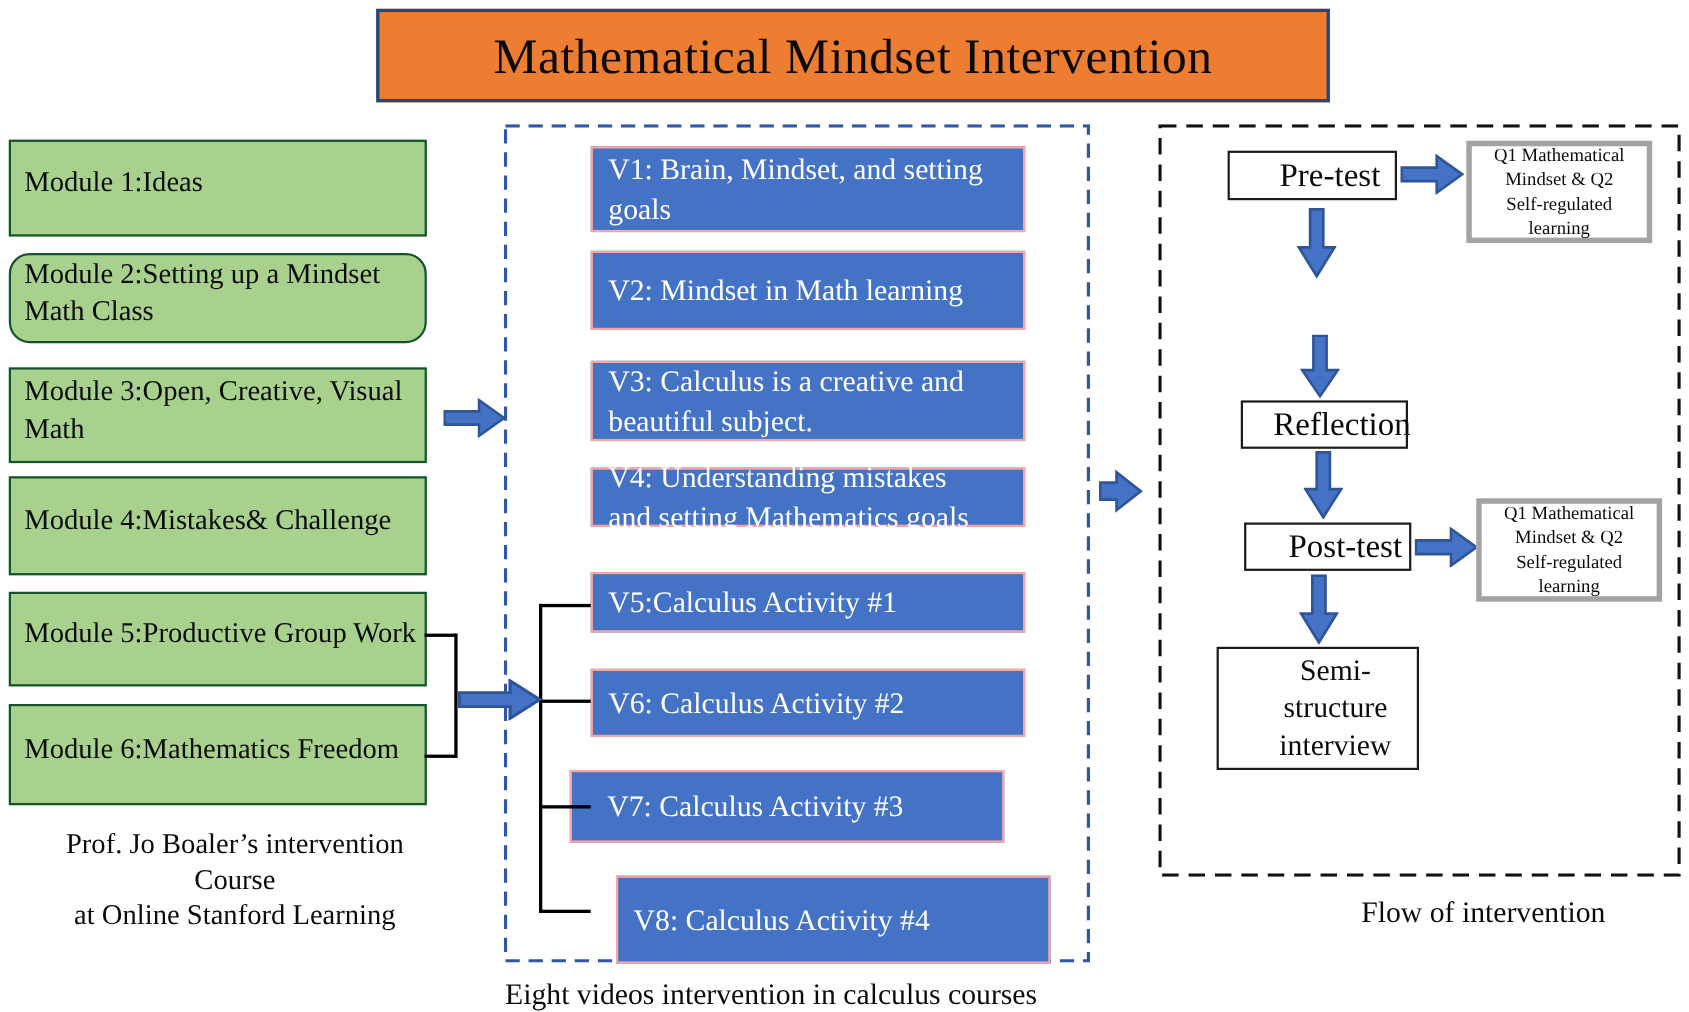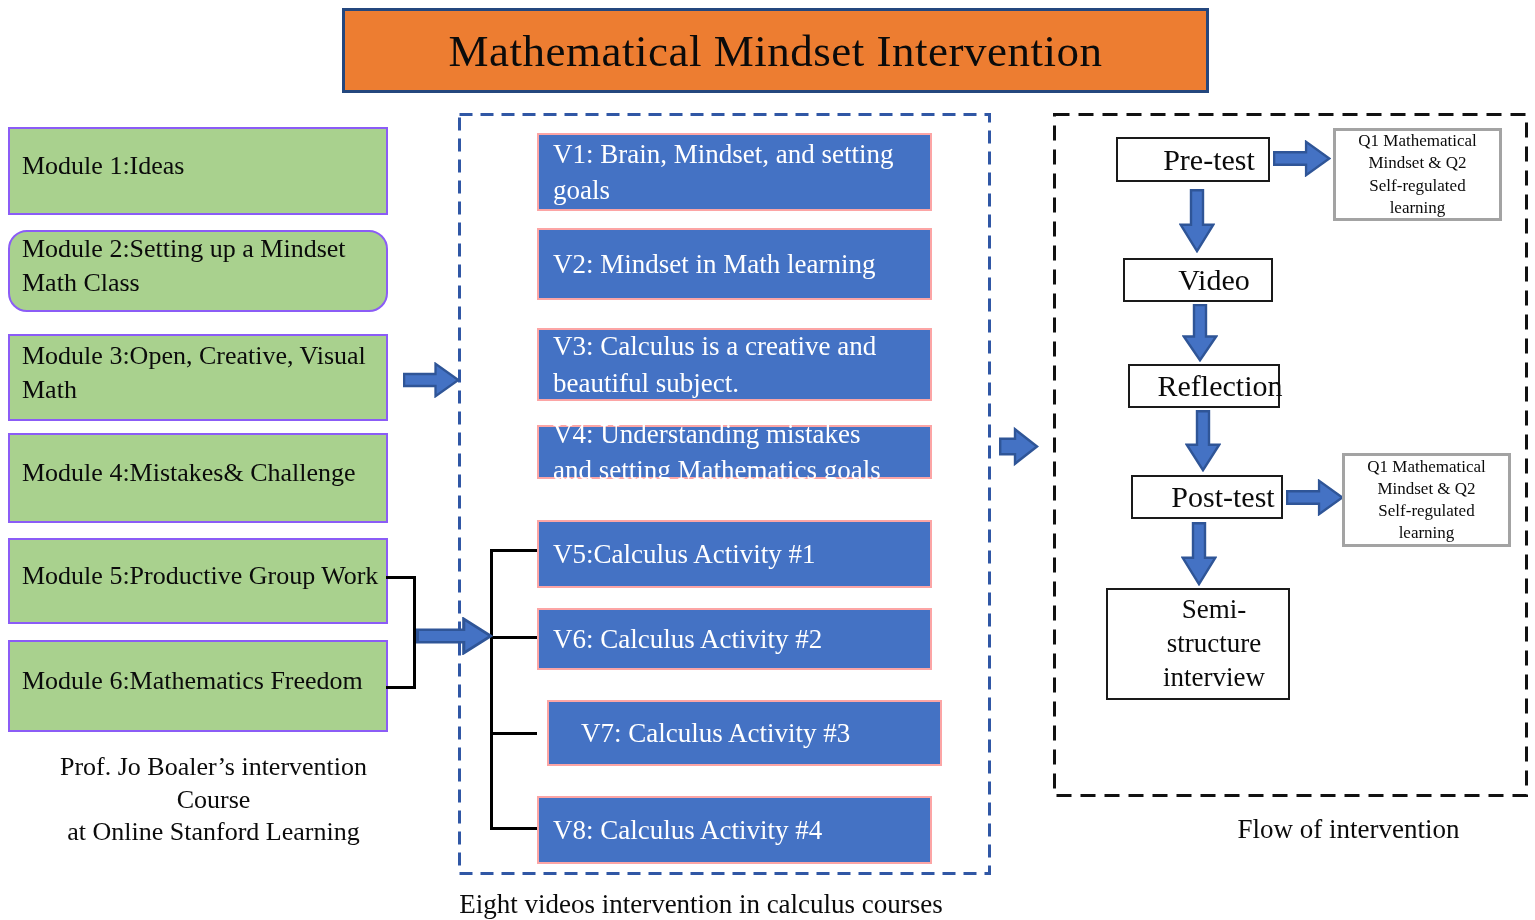--- a/index.html
+++ b/index.html
@@ -10,38 +10,38 @@
   .abs{position:absolute;box-sizing:border-box;}
   .txt{white-space:pre-line;}
   
   .title{
     background:#ED7D31;border:3px solid #24477E;
     display:flex;align-items:center;justify-content:center;
     font-size:45px;letter-spacing:.5px;
   }
   
   .module{
-    background:#A9D18E;border:2px solid #8b5cf6;
+    background:#A9D18E;border:2px solid #14532d;
     display:flex;align-items:center;
     padding:2px 6px 12px 12px;font-size:26px;line-height:1.3;
   }
   
   .vbox{
     background:#4472C4;border:2px solid #fca5a5;
     display:flex;align-items:center;
     padding:2px 6px 2px 14px;font-size:27px;line-height:1.35;color:#ffffff;
   }
   
   .flowbox{
     background:#fff;border:2px solid #1a1a1a;
     display:flex;align-items:center;justify-content:center;
     font-size:30px;text-align:center;line-height:1.25;padding-left:32px;
   }
   .qbox{
-    background:#fff;border:3px solid #a3a3a3;
+    background:#fff;border:5px solid #a3a3a3;
     display:flex;align-items:center;justify-content:center;
     font-size:17px;text-align:center;line-height:1.3;padding:2px;
   }
   .cap{text-align:center;font-size:26px;line-height:1.25;padding-left:22px;}
   .line{background:#000;}
   svg.shape{display:block;width:100%;height:100%;}
 </style>
 </head>
 <body>
 
@@ -87,30 +87,30 @@
     <span class="txt">V2: Mindset in Math learning</span>
     </div>
   <div class="abs vbox" style="left:537px;top:328px;width:395px;height:73px;">
     <span class="txt">V3: Calculus is a creative and
 beautiful subject.</span>
     </div>
   <div class="abs vbox" style="left:537px;top:425px;width:395px;height:54px;">
     <span class="txt">V4: Understanding mistakes
 and setting Mathematics goals</span>
     </div>
-  <div class="abs vbox" style="left:537px;top:520px;width:395px;height:68px;">
+  <div class="abs vbox" style="left:537px;top:520px;width:395px;height:55px;">
     <span class="txt">V5:Calculus Activity #1</span>
     </div>
   <div class="abs vbox" style="left:537px;top:608px;width:395px;height:62px;">
     <span class="txt">V6: Calculus Activity #2</span>
     </div>
-  <div class="abs vbox" style="left:547px;top:700px;width:395px;height:66px;padding-left:32px;">
+  <div class="abs vbox" style="left:518px;top:700px;width:395px;height:66px;padding-left:32px;">
     <span class="txt">V7: Calculus Activity #3</span>
     </div>
-  <div class="abs vbox" style="left:537px;top:796px;width:395px;height:68px;">
+  <div class="abs vbox" style="left:560px;top:796px;width:395px;height:80px;">
     <span class="txt">V8: Calculus Activity #4</span>
     </div>
 
   <div class="abs cap txt" style="left:430px;top:888px;width:520px;font-size:27px;">Eight videos intervention in calculus courses</div>
 
   <div class="abs line" style="left:386px;top:576px;width:29px;height:3px;"></div>
   <div class="abs line" style="left:413px;top:576px;width:3px;height:113px;"></div>
   <div class="abs line" style="left:386px;top:686px;width:29px;height:3px;"></div>
 
   <div class="abs line" style="left:490px;top:549px;width:3px;height:281px;"></div>
@@ -173,21 +173,20 @@
       </svg>
     </div>
 
   <div class="abs" style="left:1053px;top:113px;width:475px;height:684px;">
     <svg class="shape" viewBox="0 0 475 684" preserveAspectRatio="none">
       <rect x="1.5" y="1.5" width="472" height="681" fill="none" stroke="#111111" stroke-width="3" stroke-dasharray="15 9"></rect>
     </svg>
   </div>
 
   <div class="abs flowbox" style="left:1116px;top:137px;width:154px;height:45px;">Pre-test</div>
-  <div class="abs flowbox" style="left:1123px;top:258px;width:150px;height:44px;">Video</div>
   <div class="abs flowbox" style="left:1128px;top:364px;width:152px;height:44px;">Reflection</div>
   <div class="abs flowbox" style="left:1131px;top:475px;width:152px;height:44px;">Post-test</div>
   <div class="abs flowbox txt" style="left:1106px;top:588px;width:184px;height:112px;font-size:27px;">Semi-
 structure
 interview</div>
 
   <div class="abs qbox txt" style="left:1333px;top:128px;width:169px;height:93px;">Q1 Mathematical
 Mindset &amp; Q2
 Self-regulated
 learning</div>

